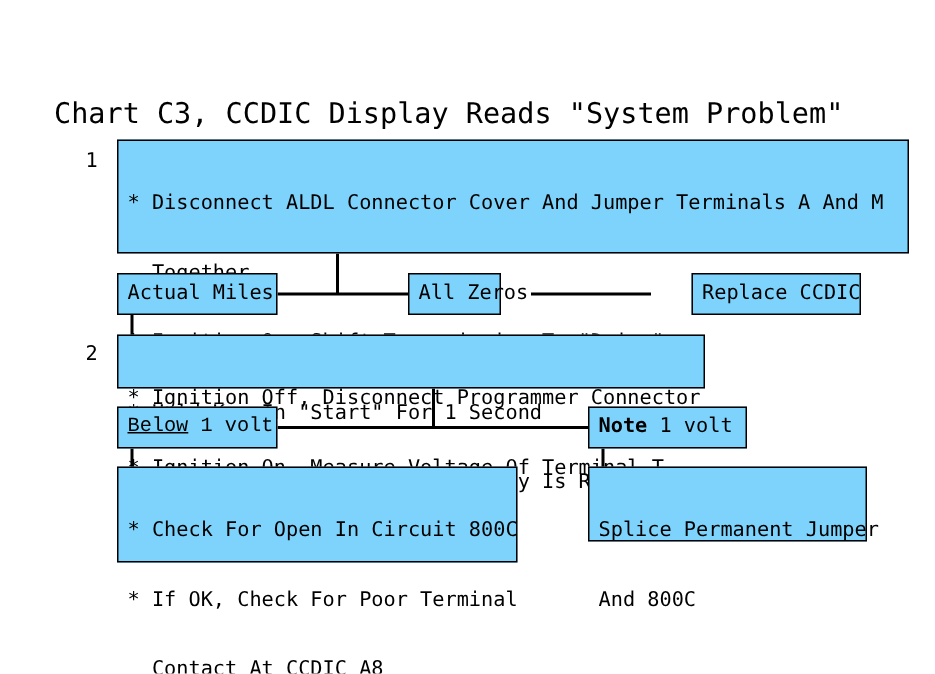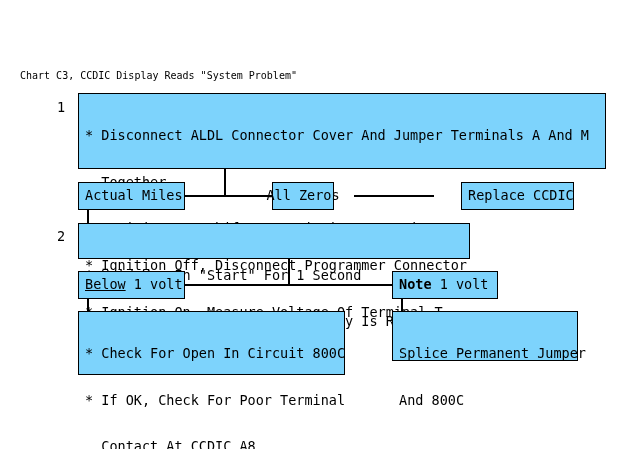--- a/index.html
+++ b/index.html
@@ -21,23 +21,23 @@
     left: 0;
     top: 0;
     width: 623px;
     height: 449px;
   }
 
   .abs { position: absolute; }
 
   
   .chart-title {
-    left: 20px;
+    left: 36px;
     top: 68px;
-    font-size: 10px;
+    font-size: 19px;
     line-height: 16px;
     white-space: pre;
     letter-spacing: 0px;
   }
 
   
   .step-num {
     font-size: 13.5px;
     line-height: 16px;
     white-space: pre;
@@ -64,24 +64,24 @@
   .list-box { padding: 3px 5px 3px 6px; }
   
   .label-box {
     padding: 0 6px;
     display: flex;
     align-items: center;
   }
 
   #box-step1   { left: 78px;  top: 93px;  width: 528px; height: 76px; }
   #box-actual-miles { left: 78px;  top: 182px; width: 107px; height: 28px; text-align: center; }
-  #box-all-zeros    { left: 272px; top: 182px; width: 62px;  height: 28px; justify-content: center; }
+  #box-all-zeros    { left: 272px; top: 182px; width: 62px;  height: 28px; }
   #box-replace-ccdic{ left: 433px; top: 182px; width: 113px; height: 28px; margin-left: 28px; }
   #box-step2   { left: 78px;  top: 223px; width: 392px; height: 36px; }
-  #box-below-1-volt { left: 78px;  top: 271px; width: 107px; height: 28px; }
+  #box-below-1-volt { left: 78px;  top: 271px; width: 107px; height: 28px; font-family: Liberation Mono, monospace; }
   #box-above-1-volt { left: 392px; top: 271px; width: 106px; height: 28px; }
   #box-open-circuit { left: 78px;  top: 311px; width: 267px; height: 64px; }
   #box-splice-jumper{ left: 392px; top: 311px; width: 186px; height: 50px; }
 
   .underline-word { text-decoration: underline; }
   .bold-word { font-weight: bold; }
 
   
   .conn {
     background: #000000;

